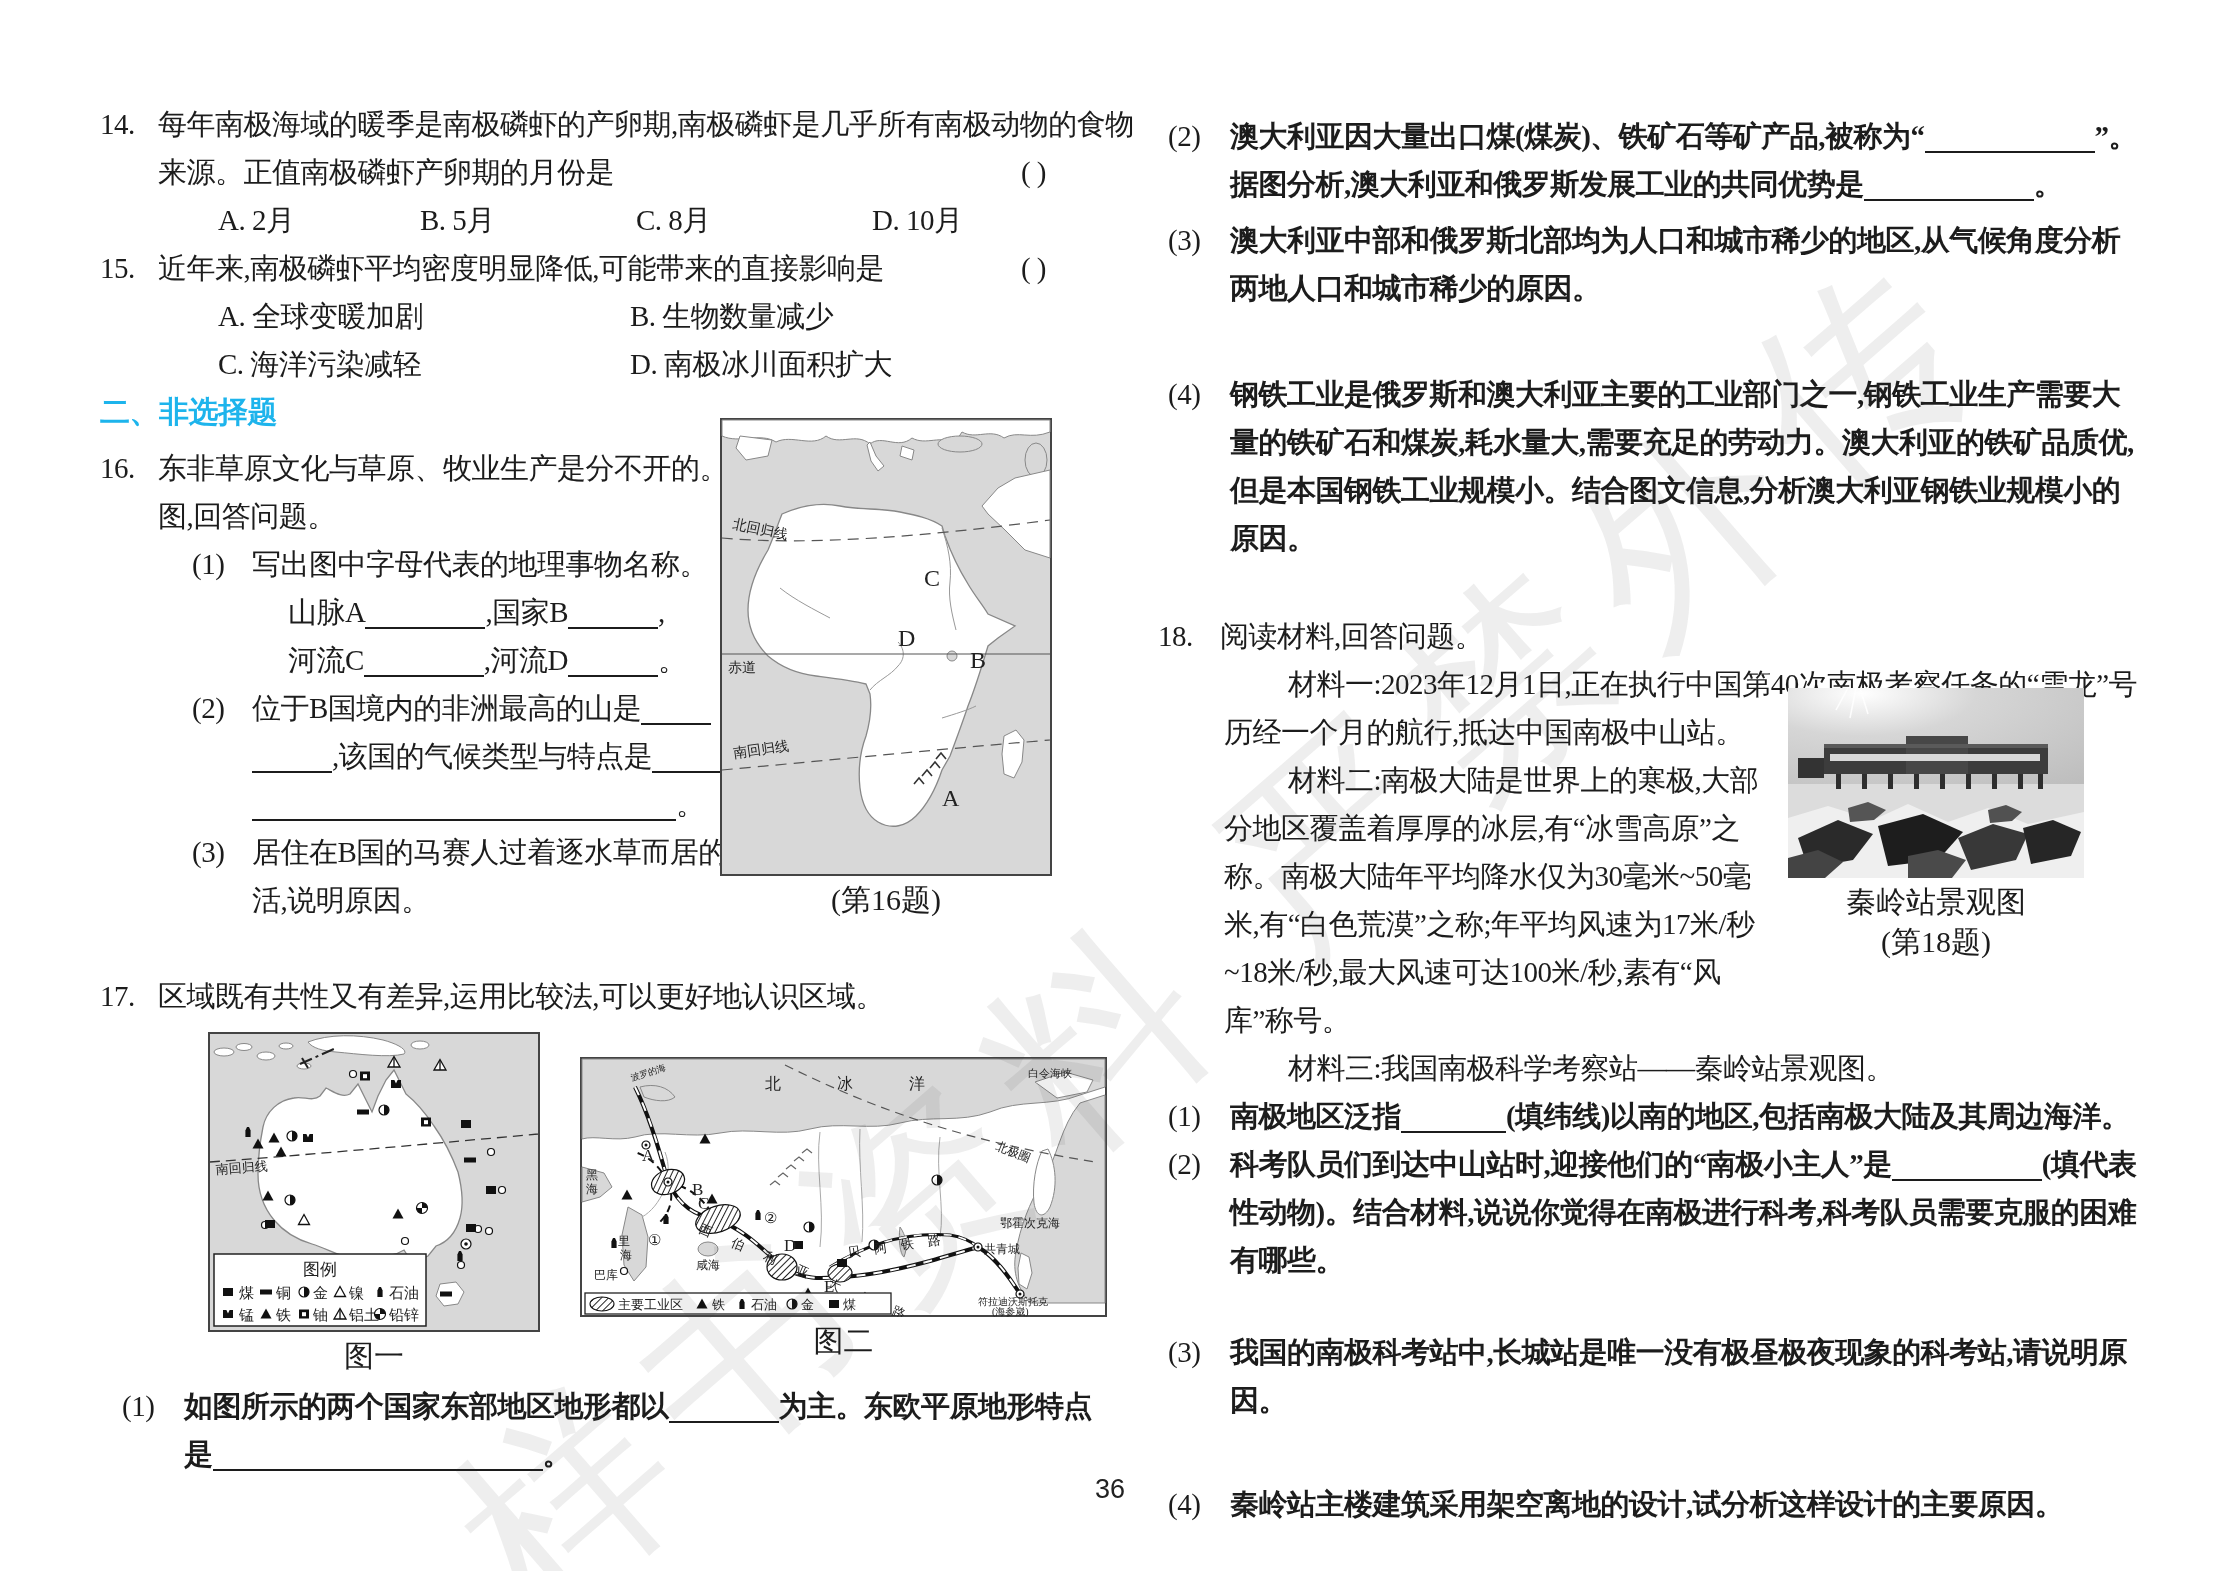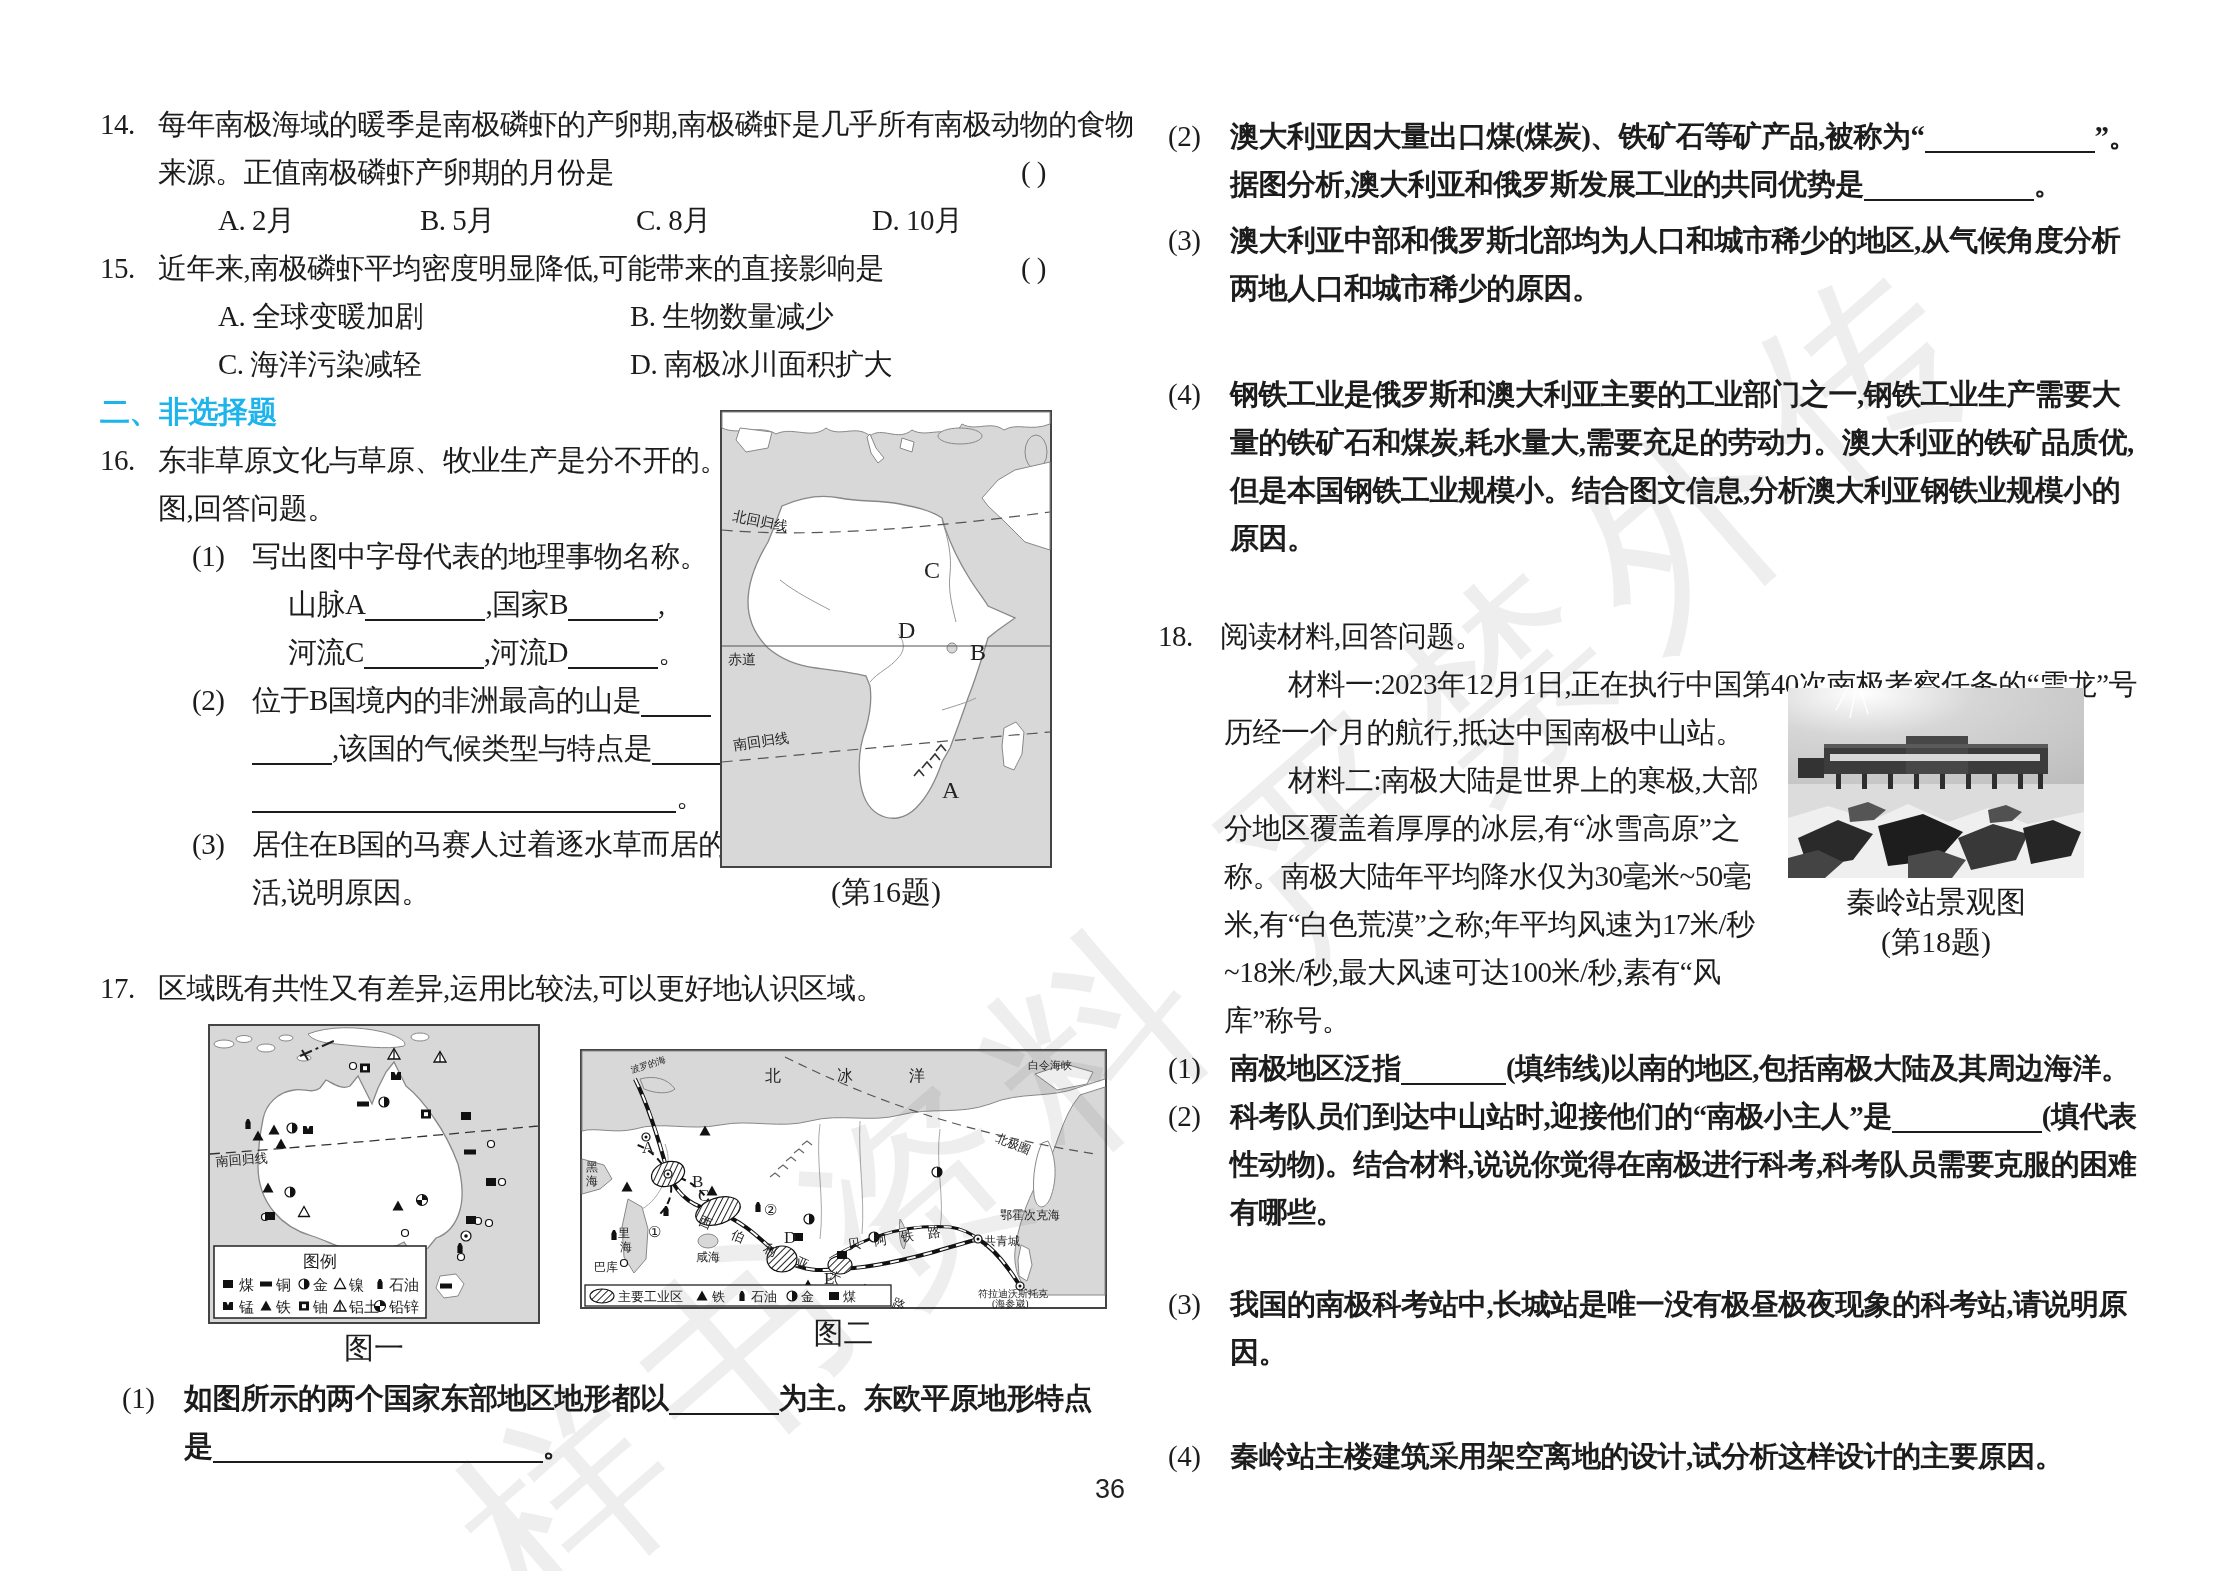--- a/index.html
+++ b/index.html
@@ -23,21 +23,21 @@
   .optrow{display:flex;}
   .o1{margin-left:60px;width:202px;}
   .o2{width:216px;font-family:Liberation Serif, serif;}
   .o3{width:236px;}
   .ow{margin-left:60px;width:412px;}
   .sec{font-family:"Liberation Sans","DejaVu Sans",sans-serif;font-weight:bold;color:#1db4ec;font-size:30px;}
   .blank{display:inline-block;border-bottom:2px solid #1c1c1c;height:36px;vertical-align:-7px;}
   .bw70{width:70px;}.bw80{width:80px;}.bw90{width:90px;}.bw105{width:105px;}
   .bw110{width:110px;}.bw120{width:120px;}.bw150{width:150px;}.bw170{width:170px;}
   .bw330{width:330px;}.bw424{width:424px;}
-  .q16{position:relative;min-height:500px;}
+  .q16{position:relative;min-height:500px;margin-top:8px;}
   .fig-africa{position:absolute;left:620px;top:-26px;width:332px;margin:0;text-align:center;}
   .figcap{font-size:30px;line-height:40px;letter-spacing:0;}
   .figrow{display:flex;margin-left:108px;margin-top:12px;align-items:flex-start;}
   .figcol1{width:332px;text-align:center;}
   .figcol2{width:527px;margin-left:40px;margin-top:25px;text-align:center;}
   .fig17cap{width:660px;margin-left:108px;margin-top:-40px;text-align:center;font-size:26px;line-height:40px;}
   .q17item{margin-left:12px;margin-top:6px;}
   .mat{margin-left:66px;text-indent:64px;}
   .mat2{padding-right:368px;}
   .mat3{margin-left:34px;text-indent:96px;padding-right:250px;}
@@ -492,20 +492,21 @@
 
   <div class="q mt50">
     <div class="qn line" style="width:62px;">18.</div>
     <div class="qb">
       <div class="line">阅读材料,回答问题。</div>
     </div>
   </div>
 
   <div class="ptext mat">材料一:2023年12月1日,正在执行中国第40次南极考察任务的“雪龙”号历经一个月的航行,抵达中国南极中山站。</div>
   <div class="ptext mat mat2">材料二:南极大陆是世界上的寒极,大部分地区覆盖着厚厚的冰层,有“冰雪高原”之称。南极大陆年平均降水仅为30毫米~50毫米,有“白色荒漠”之称;年平均风速为17米/秒~18米/秒,最大风速可达100米/秒,素有“风库”称号。</div>
+  <div class="ptext mat3">材料三:我国南极科学考察站——秦岭站景观图。</div>
 
   <figure class="fig-qinling">
     <svg width="296" height="190" viewBox="0 0 296 190">
       <defs>
         <radialGradient id="skyg" cx="0.25" cy="0.05" r="1.1">
           <stop offset="0" stop-color="#ffffff"></stop>
           <stop offset="0.35" stop-color="#d6d6d6"></stop>
           <stop offset="1" stop-color="#bdbdbd"></stop>
         </radialGradient>
       </defs>

